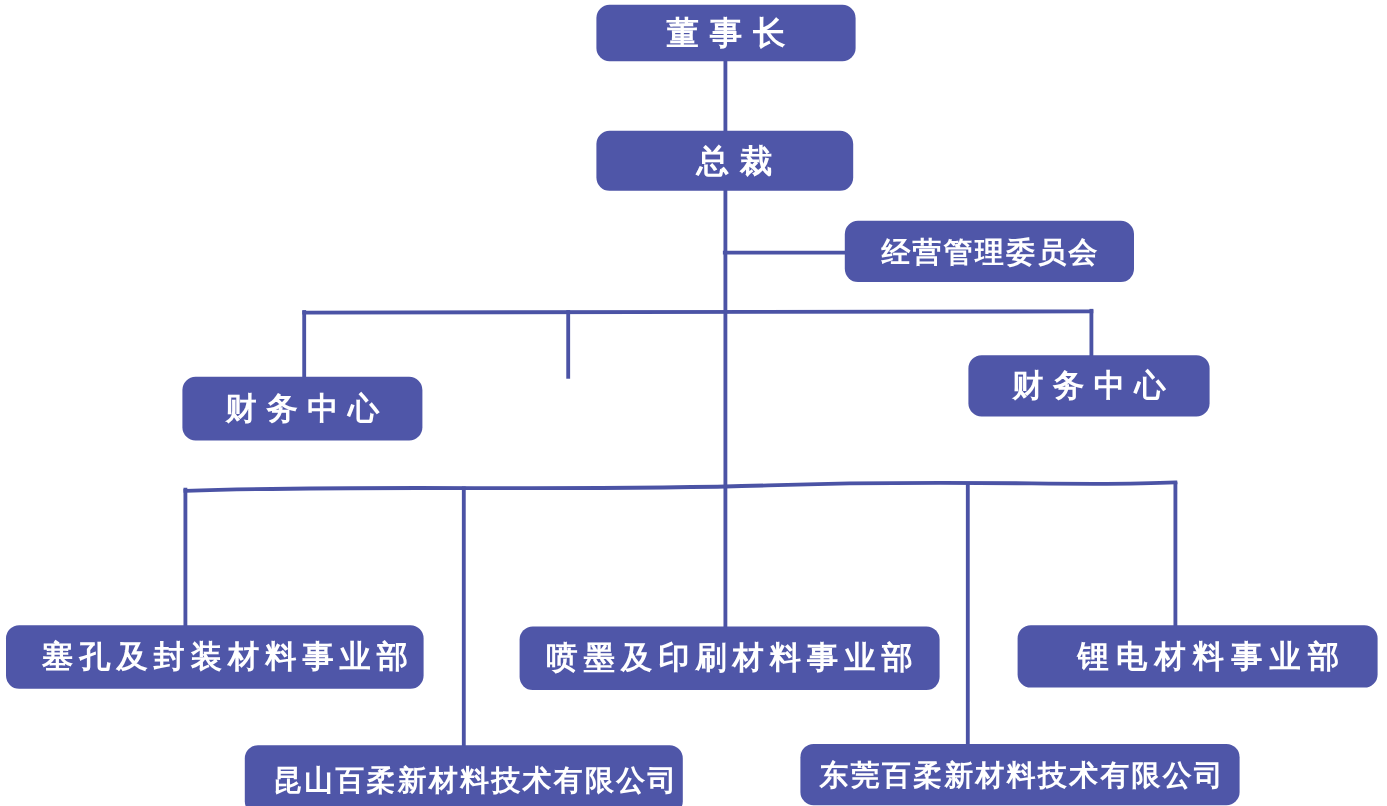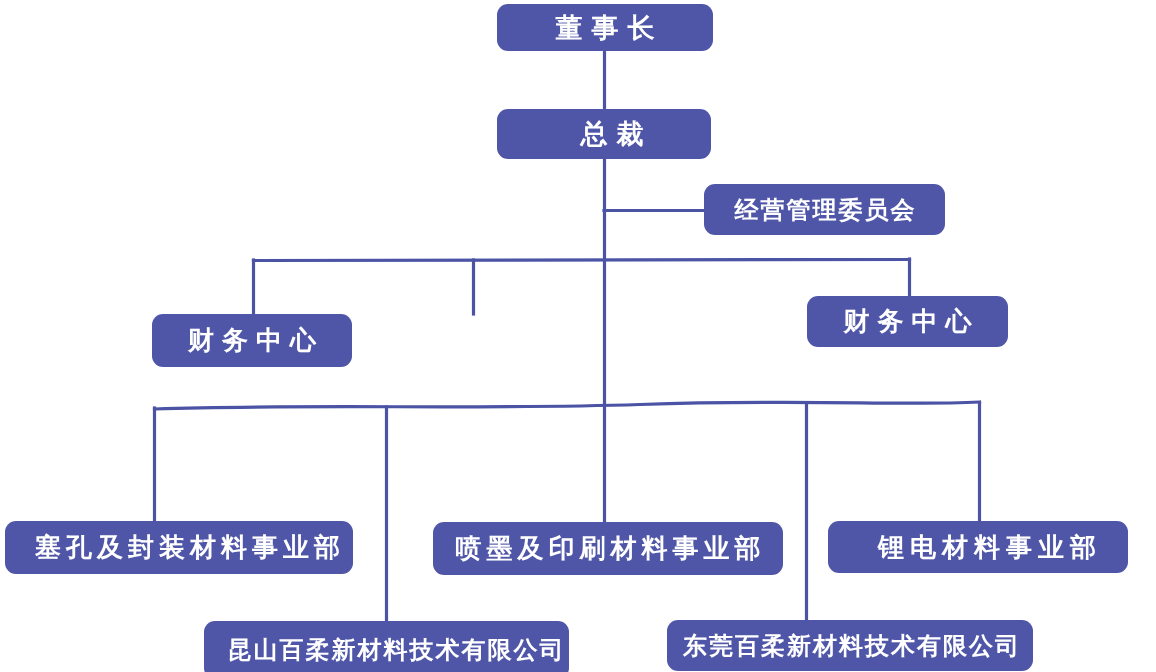--- a/index.html
+++ b/index.html
@@ -47,21 +47,21 @@
   .n-chairman        { left: 497px; top:   4px; width: 216px; height: 47px; font-size: 27px; letter-spacing: 9px;  padding-left: 9px; }
   .n-president       { left: 497px; top: 109px; width: 214px; height: 50px; font-size: 27px; letter-spacing: 9px;  padding-left: 25px; }
   .n-committee       { left: 704px; top: 184px; width: 241px; height: 51px; font-size: 24px; letter-spacing: 2px;  padding-left: 2px; }
   
   .n-mgmt-center     { left: 152px; top: 314px; width: 200px; height: 53px; font-size: 26px; letter-spacing: 8px;  padding-left: 8px; }
   .n-rd-center       { left: 377px; top: 314px; width: 201px; height: 53px; font-size: 26px; letter-spacing: 8px;  padding-left: 8px; }
   .n-finance-center  { left: 807px; top: 296px; width: 201px; height: 51px; font-size: 26px; letter-spacing: 8px;  padding-left: 8px; }
   
   .n-div-plugging    { left:   5px; top: 521px; width: 348px; height: 53px; font-size: 26px; letter-spacing: 5px;  padding-left: 22px; }
   .n-div-inkjet      { left: 433px; top: 522px; width: 350px; height: 53px; font-size: 26px; letter-spacing: 5px;  padding-left: 5px; }
-  .n-div-lithium     { left: 828px; top: 521px; width: 300px; height: 52px; font-size: 26px; letter-spacing: 6px;  padding-left: 24px; }
+  .n-div-lithium     { left: 848px; top: 521px; width: 300px; height: 52px; font-size: 26px; letter-spacing: 6px;  padding-left: 24px; }
   
   .n-co-kunshan      { left: 204px; top: 621px; width: 365px; height: 58px; font-size: 24px; letter-spacing: 2px;  padding-left: 20px; }
   .n-co-dongguan     { left: 667px; top: 620px; width: 366px; height: 51px; font-size: 24px; letter-spacing: 2px;  padding-left: 4px; }
 </style>
 </head>
 <body>
 
 <div class="canvas">
 
   <svg class="connector-svg" viewBox="0 0 1156 672" xmlns="http://www.w3.org/2000/svg">

